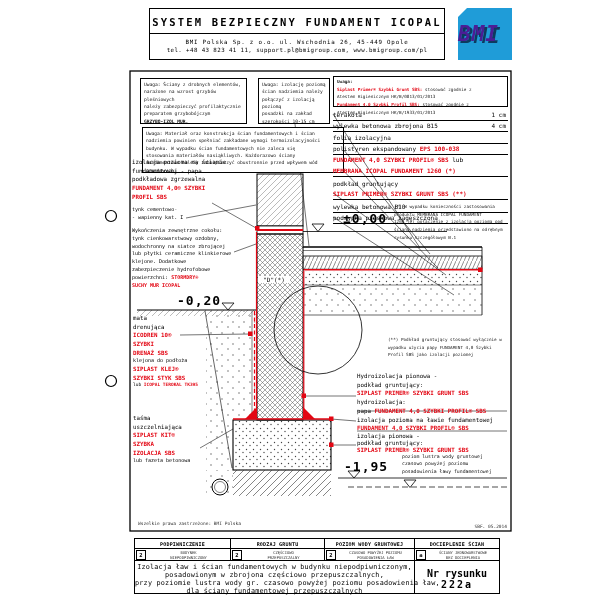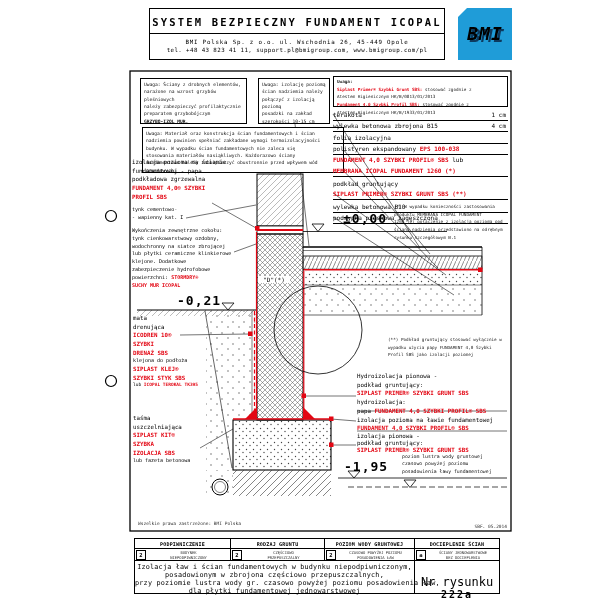--- a/index.html
+++ b/index.html
@@ -161,21 +161,21 @@
 
   <div class="abs bx" style="left:149px;top:8px;width:296px;height:26px">
     <div class="hdrTitle" style="margin-top:7px">SYSTEM BEZPIECZNY FUNDAMENT ICOPAL</div>
   </div>
   <div class="abs bx" style="left:149px;top:34px;width:296px;height:26px;border-top:none;text-align:center">
     <div style="font-size:5.8px;letter-spacing:.8px;margin-top:5px">BMI Polska Sp. z o.o. ul. Wschodnia 26, 45-449 Opole</div>
     <div style="font-size:5.8px;letter-spacing:.4px;margin-top:2px">tel. +48 43 823 41 11, support.pl@bmigroup.com, www.bmigroup.com/pl</div>
   </div>
   <div class="abs" style="left:458px;top:8px;width:54px;height:52px;background:#1f9cd8">
     <div class="abs" style="left:0;top:0;width:0;height:0;border-top:9px solid #fff;border-right:9px solid transparent"></div>
-    <div style="color:#000000;font-style:italic;font-weight:bold;font-size:18px;text-align:center;line-height:52px;letter-spacing:1px;text-shadow:2.5px 1.5px 0 #0d3a5f">BMI</div>
+    <div style="color:#4c1d95;font-style:italic;font-weight:bold;font-size:21px;text-align:left;line-height:52px;letter-spacing:1px;text-shadow:2.5px 1.5px 0 #0d3a5f">BMI</div>
   </div>
 
   <div class="abs bx tt" style="left:140px;top:78px;width:107px;height:46px;padding:2px 3px">
     <div>Uwaga: Ściany z drobnych elementów,</div>
     <div>narażone na wzrost grzybów pleśniowych</div>
     <div>należy zabezpieczyć profilaktycznie</div>
     <div>preparatem grzybobójczym</div>
     <div class="b">GRZYBO-IZOL MUR.</div>
   </div>
   <div class="abs bx tt" style="left:258px;top:78px;width:72px;height:46px;padding:2px 3px">
@@ -281,21 +281,21 @@
     <div>podkład gruntujący:</div>
     <div class="red b">SIPLAST PRIMER® SZYBKI GRUNT SBS</div>
   </div>
   <div class="abs" style="left:402px;top:453px;width:106px;font-size:4.8px;line-height:1.55;color:#111">
     <div>poziom lustra wody gruntowej</div>
     <div>czasowo powyżej poziomu</div>
     <div>posadowienia ławy fundamentowej</div>
   </div>
 
   <div class="abs lvl" style="left:343px;top:211px">±0,00</div>
-  <div class="abs lvl" style="left:177px;top:293px">-0,21</div>
+  <div class="abs lvl" style="left:177px;top:293px">-0,20</div>
   <div class="abs lvl" style="left:344px;top:459px">-1,95</div>
   <div class="abs" style="left:258px;top:276px;width:32px;background:#fff;font-size:6px;text-align:center">"D"(*)</div>
 
   <div class="abs" style="left:138px;top:521px;font-size:4.5px;color:#333">Wszelkie prawa zastrzeżone: BMI Polska</div>
   <div class="abs" style="left:450px;top:524px;width:57px;text-align:right;font-size:4.5px;color:#333">SBF. 05.2014</div>
 
   <div class="abs" style="left:134px;top:538px;width:364px;height:54px;border:1.3px solid #000;box-sizing:content-box">
     <div class="thc" style="left:0;width:95px">PODPIWNICZENIE</div>
     <div class="thc" style="left:95px;width:94px;border-left:1px solid #000">RODZAJ GRUNTU</div>
     <div class="thc" style="left:189px;width:90px;border-left:1px solid #000">POZIOM WODY GRUNTOWEJ</div>
@@ -327,21 +327,21 @@
       <div class="subtxt">
           <div>ŚCIANY JEDNOWARSTWOWE</div>
           <div>BEZ DOCIEPLENIA</div>
         </div>
     </div>
 
     <div class="abs" style="left:0;top:22px;width:279px;height:32px;padding-top:2px">
       <div class="descline">Izolacja ław i ścian fundamentowych w budynku niepodpiwniczonym,</div>
       <div class="descline">posadowionym w zbrojona częściowo przepuszczalnych,</div>
       <div class="descline">przy poziomie lustra wody gr. czasowo powyżej poziomu posadowienia ław,</div>
-      <div class="descline">dla płytki fundamentowej jednowarstwowej</div>
+      <div class="descline">dla ściany fundamentowej przepuszczalnych</div>
     </div>
     <div class="abs" style="left:279px;top:22px;width:85px;height:32px;border-left:1px solid #000;box-sizing:border-box;text-align:center">
-      <div style="font-size:12px;font-weight:normal;margin-top:14px">Nr rysunku</div>
+      <div style="font-size:10px;font-weight:bold;margin-top:7px">Nr rysunku</div>
       <div style="font-size:10px;font-weight:bold;letter-spacing:2px">222a</div>
     </div>
   </div>
 
 </div>
 
 </body></html>

